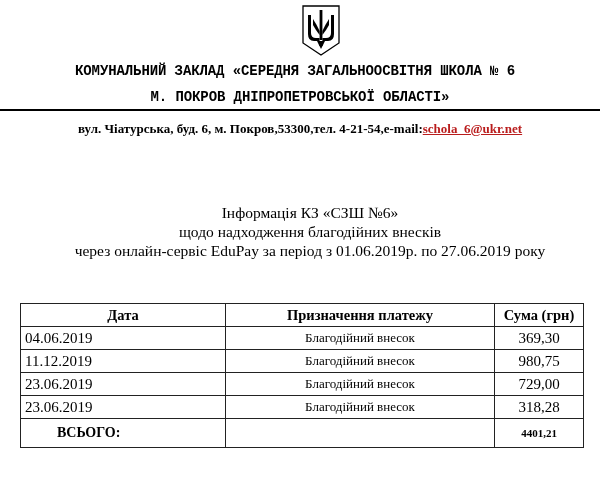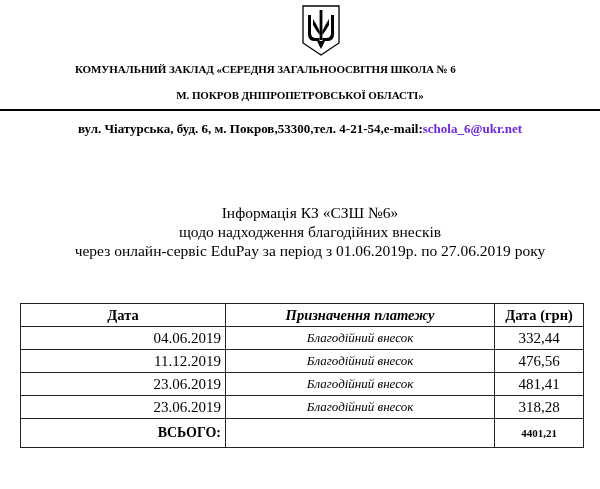--- a/index.html
+++ b/index.html
@@ -1,32 +1,32 @@
 <!DOCTYPE html>
 <html><head>
   <meta charset="utf-8">
   <style>
     html, body { margin: 0; padding: 0; background: #ffffff; }
     body { width: 600px; height: 489px; position: relative; overflow: hidden; font-family: "Liberation Serif", "DejaVu Serif", serif; color: #000; }
     .emblem { position: absolute; left: 300px; top: 3px; width: 42px; height: 54px; }
-    .hdr { position: absolute; left: 0; width: 600px; text-align: center; font-weight: bold; font-size: 11px; white-space: nowrap; letter-spacing: -0.1px; }
+    .hdr { position: absolute; left: 0; width: 600px; text-align: center; font-weight: bold; font-size: 14px; white-space: nowrap; letter-spacing: -0.1px; font-family: Liberation Mono, monospace; }
     .hdr1 { top: 63px; left: 75px; width: 525px; text-align: left; }
     .hdr2 { top: 89px; }
     .rule { position: absolute; left: 0; top: 109px; width: 600px; height: 2px; background: #000; }
     .addr { position: absolute; top: 121px; left: 78px; font-weight: bold; font-size: 13px; white-space: nowrap; }
-    .addr a { color: #6d28d9; }
+    .addr a { color: #b91c1c; text-decoration: underline; }
     .title { position: absolute; left: 0; width: 600px; text-align: center; font-size: 15.5px; white-space: nowrap; line-height: 20px; }
     .t1 { top: 203px; left: 10px; }
     .t2 { top: 222px; left: 10px; }
     .t3 { top: 241px; left: 10px; }
     table.pay { position: absolute; left: 20px; top: 303px; width: 564px; border-collapse: collapse; font-size: 15px; }
     table.pay td, table.pay th { border: 1px solid #222; padding: 0 4px; height: 22px; line-height: 22px; }
     table.pay th { font-weight: bold; font-size: 14.5px; text-align: center; }
-    .c-date { width: 164px; text-align: right; }
-    .c-purpose { width: 260px; text-align: center; font-size: 13px; font-style: italic; }
+    .c-date { width: 164px; text-align: left; }
+    .c-purpose { width: 260px; text-align: center; font-size: 13px; }
     .c-sum { text-align: center; }
     tr.total td { height: 26px; line-height: 28px; font-weight: bold; font-size: 11px; }
     tr.total td.c-date { font-size: 14px; padding-left: 36px; }
     table.pay { border: 1.5px solid #222; }
   </style>
 </head>
 <body>
 
 <svg class="emblem" viewBox="0 0 42 54">
   <path d="M3 3 H39 V40 L21 52 L3 40 Z" fill="#fff" stroke="#000" stroke-width="1.3"></path>
@@ -50,36 +50,36 @@
 
 <div class="title t1">Інформація КЗ «СЗШ №6»</div>
 <div class="title t2">щодо надходження благодійних внесків</div>
 <div class="title t3">через онлайн-сервіс EduPay за період з 01.06.2019р. по 27.06.2019 року</div>
 
 <table class="pay">
   <tbody>
       <tr>
     <th class="c-date" style="text-align:center">Дата</th>
     <th class="c-purpose" style="font-size:14.5px">Призначення платежу</th>
-    <th class="c-sum">Дата (грн)</th>
+    <th class="c-sum">Сума (грн)</th>
   </tr>
   <tr>
     <td class="c-date">04.06.2019</td>
     <td class="c-purpose">Благодійний внесок</td>
-    <td class="c-sum">332,44</td>
+    <td class="c-sum">369,30</td>
   </tr>
   <tr>
     <td class="c-date">11.12.2019</td>
     <td class="c-purpose">Благодійний внесок</td>
-    <td class="c-sum">476,56</td>
+    <td class="c-sum">980,75</td>
   </tr>
   <tr>
     <td class="c-date">23.06.2019</td>
     <td class="c-purpose">Благодійний внесок</td>
-    <td class="c-sum">481,41</td>
+    <td class="c-sum">729,00</td>
   </tr>
   <tr>
     <td class="c-date">23.06.2019</td>
     <td class="c-purpose">Благодійний внесок</td>
     <td class="c-sum">318,28</td>
   </tr>
   <tr class="total">
     <td class="c-date">ВСЬОГО:</td>
     <td class="c-purpose"></td>
     <td class="c-sum">4401,21</td>

